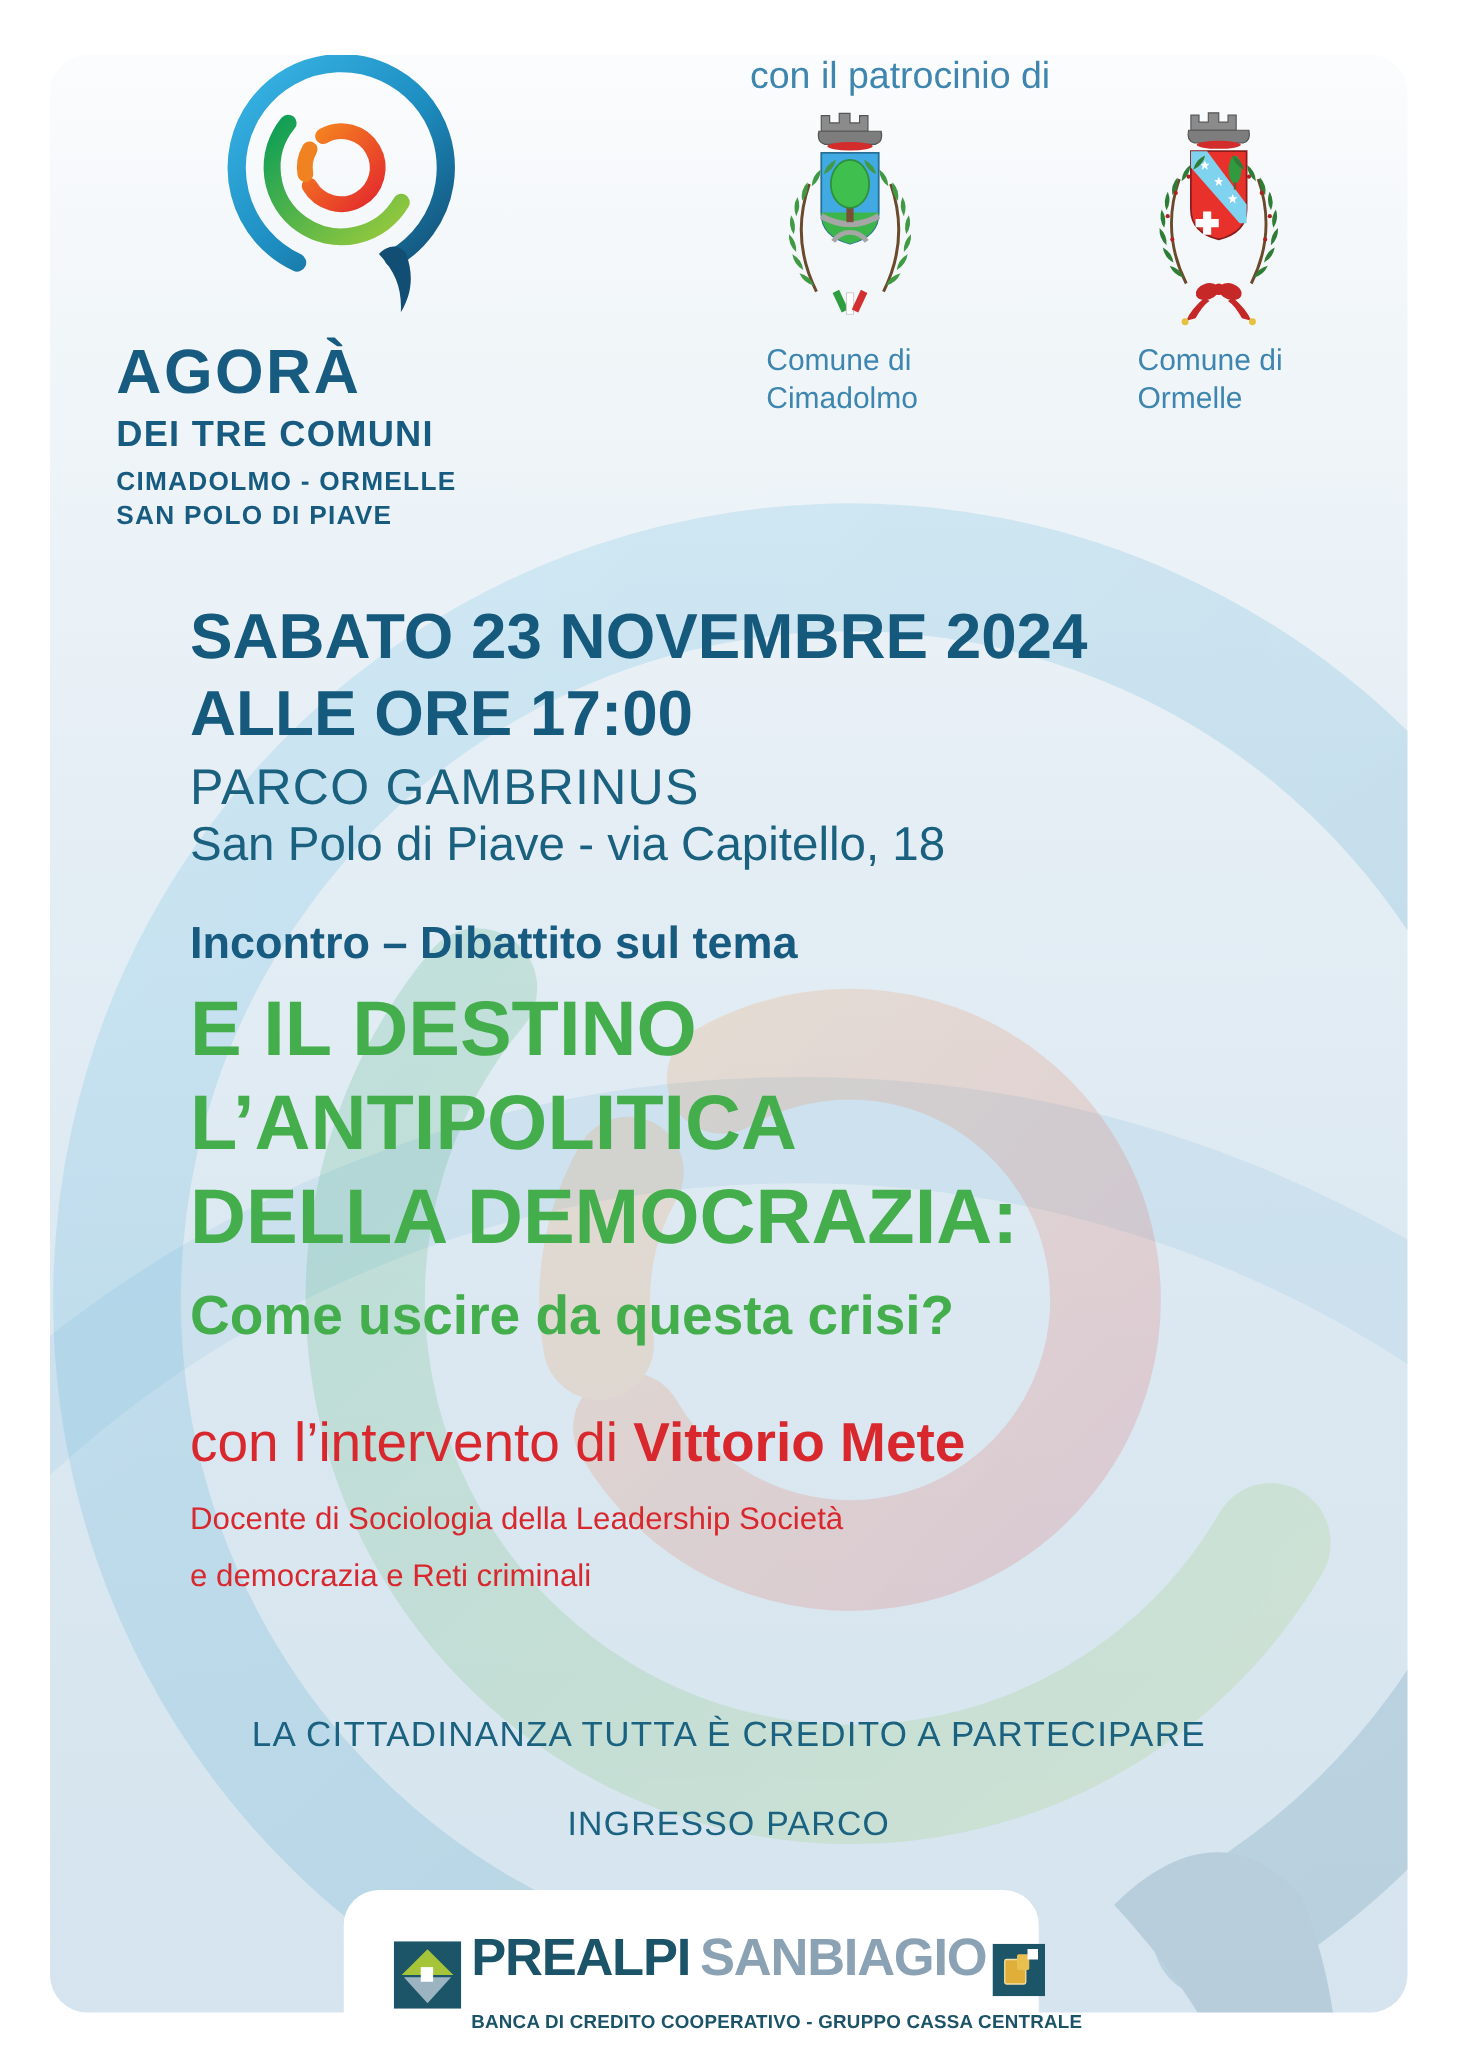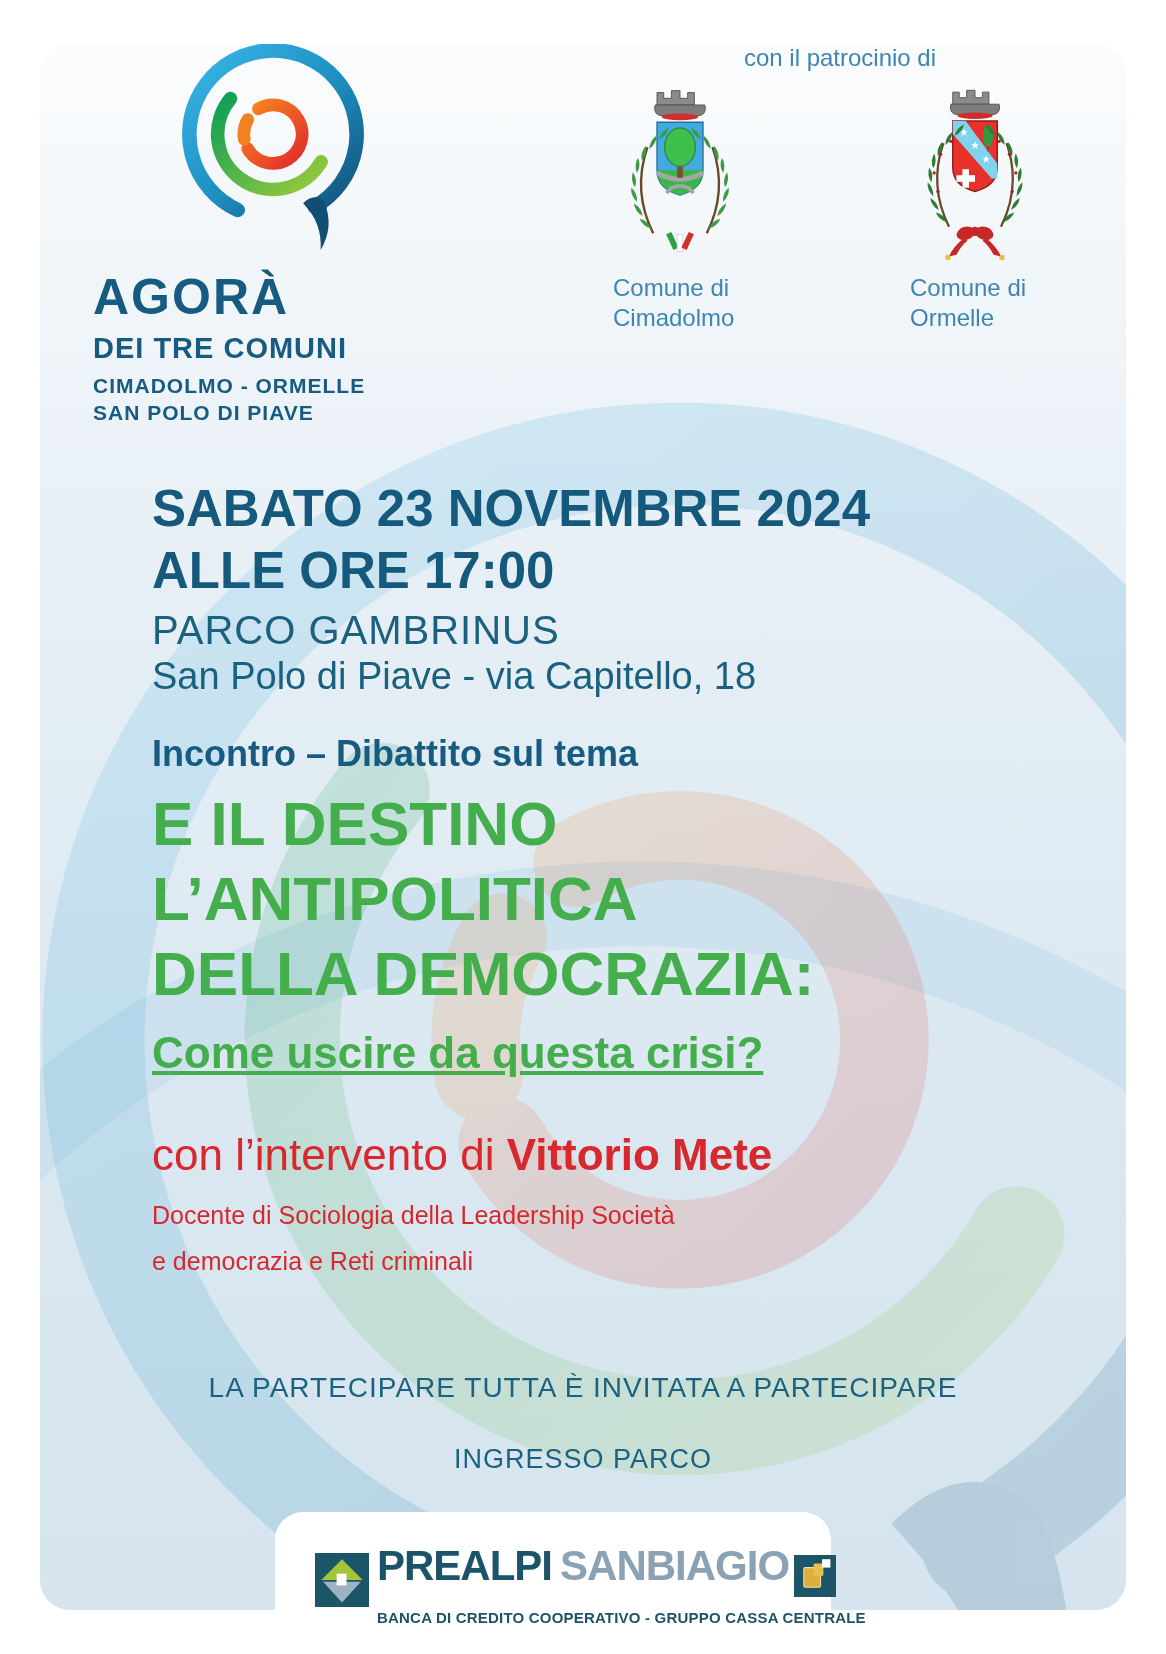--- a/index.html
+++ b/index.html
@@ -11,34 +11,34 @@
   .band-svg{left:0;top:0;}
   .watermark{left:-110px;top:246px;opacity:.15;}
 
   .logo-swirl{position:absolute;left:126px;top:-17px;}
   .wordmark{position:absolute;left:53px;top:224px;width:360px;text-align:left;color:#175b80;}
   .wordmark .t1{font-size:50px;font-weight:bold;letter-spacing:2px;}
   .wordmark .t2{font-size:29px;font-weight:bold;margin-top:6px;letter-spacing:1px;}
   .wordmark .t3{font-size:21px;font-weight:bold;margin-top:9px;letter-spacing:1px;}
   .wordmark .t4{font-size:21px;font-weight:bold;margin-top:3px;letter-spacing:1px;}
 
-  .patronage-label{position:absolute;left:560px;top:0px;width:480px;text-align:center;
-                   font-size:24px;color:#3e86b0;}
+  .patronage-label{position:absolute;left:560px;top:0px;width:480px;text-align:left;
+                   font-size:30px;color:#3e86b0;}
   .muni{position:absolute;top:36px;width:150px;}
   .muni.cimadolmo{left:573px;}
   .muni.ormelle{left:870px;}
   .muni .cap{font-size:24px;color:#3e86b0;line-height:30px;margin-top:5px;}
 
   .main{position:absolute;left:112px;top:0;width:930px;}
   .ev-date{position:absolute;top:434px;font-size:51px;font-weight:bold;color:#15597c;line-height:62px;letter-spacing:0px;white-space:nowrap;}
   .ev-venue{position:absolute;top:564px;font-size:40px;color:#19617f;letter-spacing:1px;white-space:nowrap;}
   .ev-address{position:absolute;top:611px;font-size:38px;color:#19617f;white-space:nowrap;}
   .ev-kind{position:absolute;top:689px;font-size:36px;font-weight:bold;color:#175b80;white-space:nowrap;}
   .ev-title{position:absolute;top:742px;font-size:62px;font-weight:bold;color:#43ae4b;line-height:75px;white-space:nowrap;}
-  .ev-subtitle{position:absolute;top:984px;font-size:44px;font-weight:bold;color:#43ae4b;white-space:nowrap;text-decoration:underline;}
+  .ev-subtitle{position:absolute;top:984px;font-size:44px;font-weight:bold;color:#43ae4b;white-space:nowrap;}
   .ev-speaker{position:absolute;top:1086px;font-size:44px;color:#d8282e;white-space:nowrap;}
   .ev-speaker b{font-weight:bold;}
   .ev-role{position:absolute;font-size:25px;color:#d8282e;line-height:46px;white-space:nowrap;}
   .ev-role.r1{top:1148px;}
   .ev-role.r2{top:1194px;}
   .ev-invite{position:absolute;left:0;top:1328px;width:1086px;text-align:center;
              font-size:28px;color:#1a6280;letter-spacing:1px;}
   .ev-admission{position:absolute;left:0;top:1400px;width:1086px;text-align:center;
              font-size:27px;color:#1a6280;letter-spacing:1px;}
 
@@ -218,21 +218,21 @@
       <div>E IL DESTINO</div>
       <div>L’ANTIPOLITICA</div>
       <div>DELLA DEMOCRAZIA:</div>
     </div>
     <div class="ev-subtitle">Come uscire da questa crisi?</div>
     <div class="ev-speaker"><span>con l’intervento di </span><b>Vittorio Mete</b></div>
     <div class="ev-role r1">Docente di Sociologia della Leadership Società</div>
     <div class="ev-role r2">e democrazia e Reti criminali</div>
   </div>
 
-  <div class="ev-invite">LA PARTECIPARE TUTTA È INVITATA A PARTECIPARE</div>
+  <div class="ev-invite">LA CITTADINANZA TUTTA È CREDITO A PARTECIPARE</div>
   <div class="ev-admission">INGRESSO PARCO</div>
 </div>
 
 <div class="sponsor-card">
   <svg class="sp-icon" width="54" height="54" viewBox="0 0 60 60">
     <rect width="60" height="60" fill="#1c5468"></rect>
     <polygon points="30,7 53,30 7,30" fill="#a6c438"></polygon>
     <polygon points="9,32 51,32 30,55" fill="#9cb4c2"></polygon>
     <rect x="24" y="23" width="11" height="13" fill="#ffffff"></rect>
   </svg>

